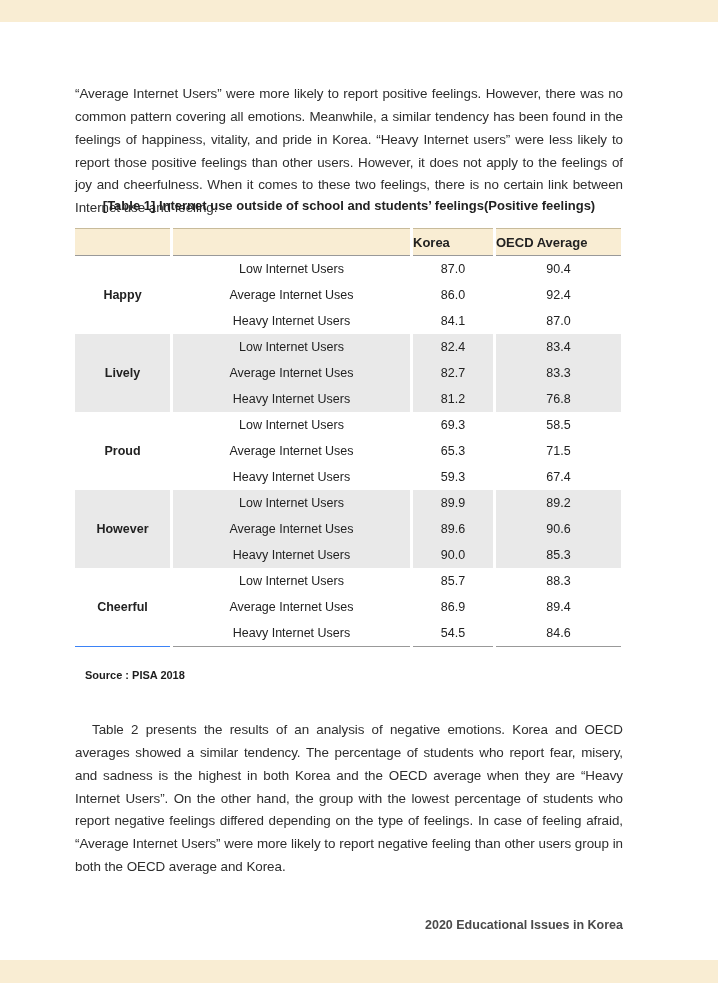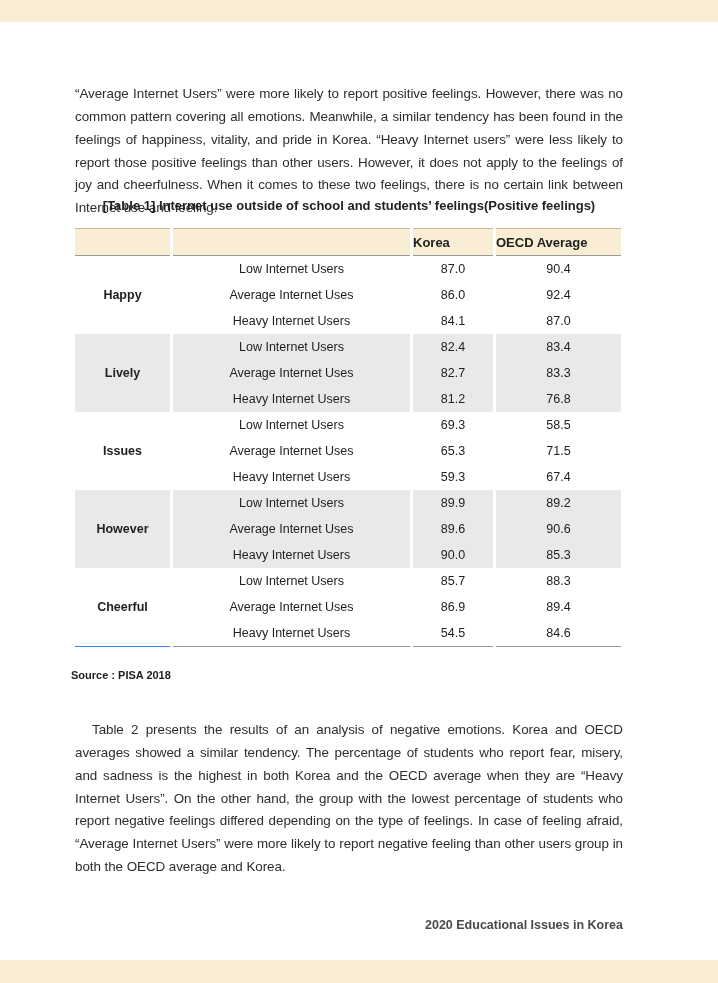--- a/index.html
+++ b/index.html
@@ -55,21 +55,21 @@
     text-align: center; vertical-align: middle;
     font-weight: 400;
     background: #ffffff;
   }
   .data-table tbody th.emotion { font-weight: 700; }
   .data-table tr.shaded th, .data-table tr.shaded td { background: #e9e9e9; }
   .data-table tr.final-row td { border-bottom: 1px solid #999999; }
   .data-table th.final-label { border-bottom: 1px solid #3b82f6; text-align: center; }
 
   .source-note {
-    position: absolute; left: 71px; top: 669px;
+    position: absolute; left: 85px; top: 669px;
     font-size: 11px; font-weight: 700; color: #1d1d1d;
   }
 
   .footer-page {
     position: absolute; left: 75px; top: 918px;
     font-size: 12.5px; color: #3a3a3a; margin-top: 44px;
   }
   .footer-title {
     position: absolute; right: 95px; top: 918px;
     font-size: 12.5px; font-weight: 700; color: #4a4a4a;
@@ -128,21 +128,21 @@
         <td>Average Internet Uses</td>
         <td>82.7</td>
         <td>83.3</td>
       </tr>
       <tr class="shaded">
         <td>Heavy Internet Users</td>
         <td>81.2</td>
         <td>76.8</td>
       </tr>
       <tr>
-        <th rowspan="3" class="emotion">Issues</th>
+        <th rowspan="3" class="emotion">Proud</th>
         <td>Low Internet Users</td>
         <td>69.3</td>
         <td>58.5</td>
       </tr>
       <tr>
         <td>Average Internet Uses</td>
         <td>65.3</td>
         <td>71.5</td>
       </tr>
       <tr>

